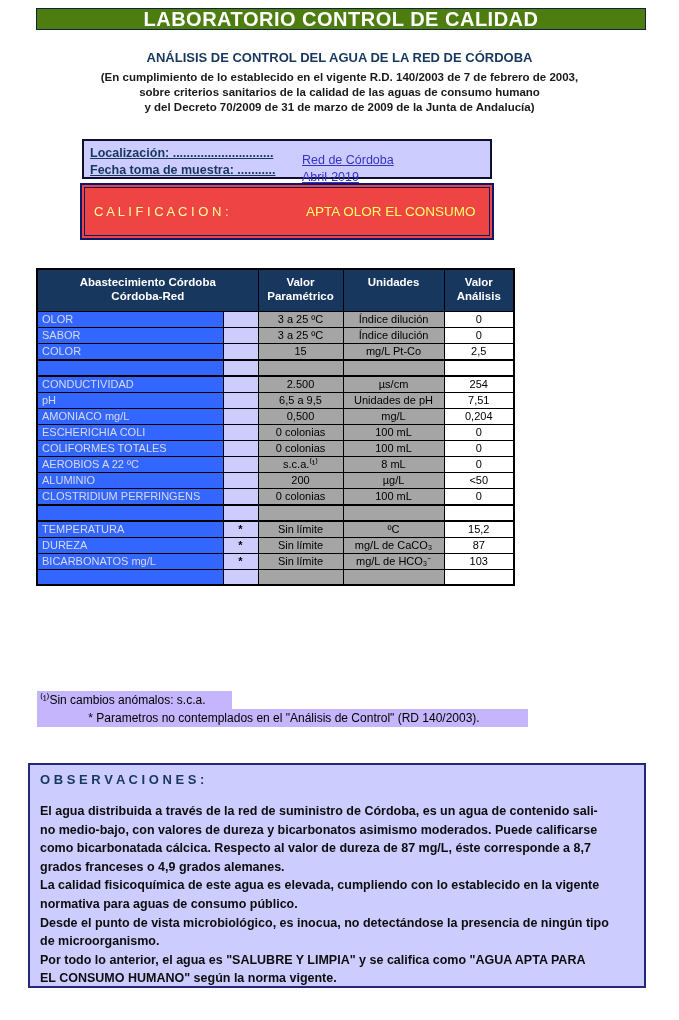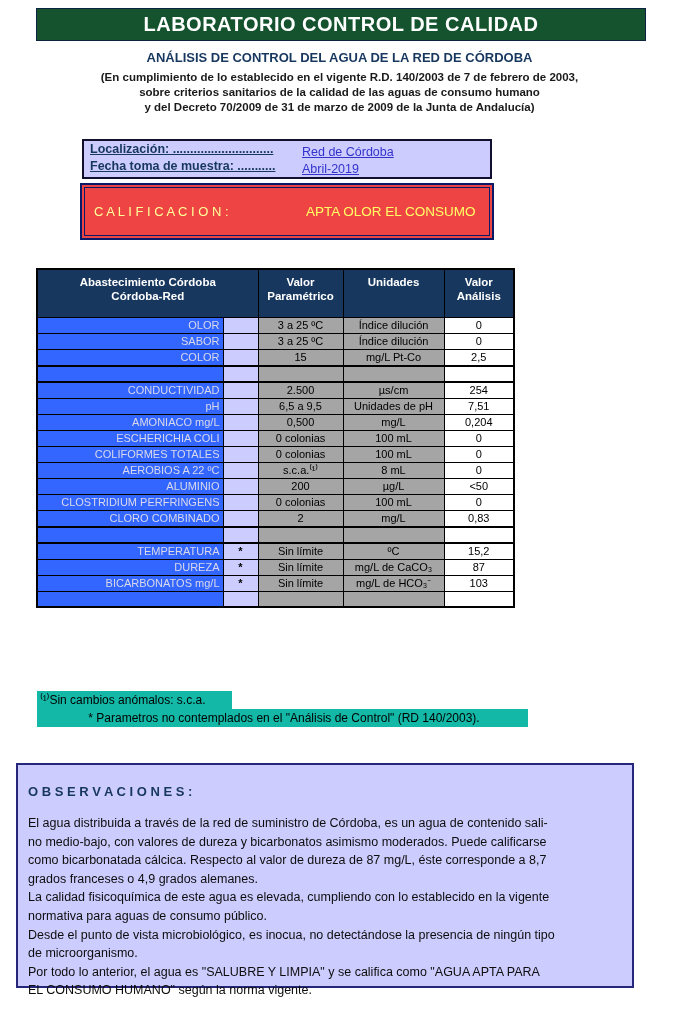--- a/index.html
+++ b/index.html
@@ -4,42 +4,42 @@
 <style>
   * { box-sizing: border-box; margin: 0; padding: 0; }
   html, body { background: #fff; }
   body {
     width: 679px; height: 1020px; position: relative;
     font-family: "Liberation Sans", sans-serif; color: #000;
   }
 
   
   .title-bar {
-    position: absolute; left: 36px; top: 8px; width: 610px; height: 33px;
-    background: #14532d; border: 1px solid #0e2342;
+    position: absolute; left: 36px; top: 8px; width: 610px; height: 22px;
+    background: #4d7c0f; border: 1px solid #0e2342;
     color: #fff; font-weight: bold; font-size: 20px; letter-spacing: .5px;
     display: flex; align-items: center; justify-content: center;
   }
 
   .subtitle {
     position: absolute; left: 0; top: 50px; width: 679px;
     text-align: center; color: #17375E; font-weight: bold; font-size: 13px;
   }
   .compliance {
     position: absolute; left: 0; top: 70px; width: 679px;
     text-align: center; font-weight: bold; font-size: 11.5px;
     color: #1a1a1a; line-height: 15px;
   }
 
   
   .loc-box {
     position: absolute; left: 82px; top: 139px; width: 410px;
     background: #CCCCFF; border: 2px solid #10102e; padding: 1px 6px;
   }
-  .loc-row { height: 17px; line-height: 14px; font-size: 12.5px; white-space: nowrap; }
+  .loc-row { height: 17px; line-height: 22px; font-size: 12.5px; white-space: nowrap; }
   .loc-label {
     display: inline-block; width: 212px; overflow: hidden;
     font-weight: bold; color: #17375E; text-decoration: underline;
   }
   .loc-value { color: #3333CC; text-decoration: underline; }
 
   
   .calif-box {
     position: absolute; left: 80px; top: 183px; width: 414px; height: 57px;
     background: #ef4444; border: 2px solid #0a1a66;
@@ -54,48 +54,48 @@
   table.params { border-collapse: collapse; table-layout: fixed; width: 477px; }
   table.params { border: 2px solid #000; }
   table.params td, table.params th { border: 1px solid #000; overflow: hidden; }
   col.c-name  { width: 186px; }
   col.c-flag  { width: 35px; }
   col.c-param { width: 85px; }
   col.c-units { width: 101px; }
   col.c-val   { width: 70px; }
   thead th {
     background: #17375E; color: #fff; font-weight: bold; font-size: 11.5px;
-    height: 48px; vertical-align: top; padding-top: 5px; text-align: center;
+    height: 42px; vertical-align: top; padding-top: 5px; text-align: center;
     line-height: 14px; border-bottom: 2px solid #000; margin-left: 16px;
   }
   thead th + th { border-left: 1px solid #e8e8e8; }
   tbody td { height: 16px; line-height: 15px; font-size: 11px; padding: 0 3px; }
-  td.name { background: #3366FF; color: #D9D9EA; text-align: right; padding-left: 4px; }
+  td.name { background: #3366FF; color: #D9D9EA; text-align: left; padding-left: 4px; }
   td.flag { background: #CCCCFF; text-align: center; font-weight: bold; }
   td.param, td.units { background: #A5A5A5; text-align: center; margin-top: 32px; }
   td.val  { background: #fff; text-align: center; border-left: 2px solid #000; }
   tr.spacer td { border-top: 2px solid #000; border-bottom: 2px solid #000; }
 
   
   .note {
     position: absolute; left: 37px; height: 18px; line-height: 18px;
-    background: #14b8a6; font-size: 12px; padding-left: 3px; white-space: nowrap;
+    background: #c4b5fd; font-size: 12px; padding-left: 3px; white-space: nowrap;
   }
   .note-1 { top: 691px; padding-right: 26px; }
   .note-2 { top: 709px; width: 491px; text-align: center; }
 
   
   .obs-box {
-    position: absolute; left: 16px; top: 763px; width: 618px; height: 225px;
-    background: #CCCCFF; border: 2px solid #26267d; padding: 19px 10px;
+    position: absolute; left: 28px; top: 763px; width: 618px; height: 225px;
+    background: #CCCCFF; border: 2px solid #26267d; padding: 7px 10px;
   }
   .obs-title { color: #17375E; font-weight: bold; font-size: 13px; }
   .obs-body {
     margin-top: 15px; font-size: 12.5px; line-height: 18.6px;
-    color: #0d0d0d; white-space: pre-line;
+    color: #0d0d0d; white-space: pre-line; font-weight: bold;
   }
 </style>
 </head>
 <body>
 
 <div class="title-bar">
   <span>LABORATORIO CONTROL DE CALIDAD</span>
 </div>
 
 <div class="subtitle">ANÁLISIS DE CONTROL DEL AGUA DE LA RED DE CÓRDOBA</div>
@@ -214,27 +214,20 @@
           <td class="param">200</td>
           <td class="units">µg/L</td>
           <td class="val">&lt;50</td>
     </tr>
     <tr>
       <td class="name">CLOSTRIDIUM PERFRINGENS</td>
           <td class="flag"></td>
           <td class="param">0 colonias</td>
           <td class="units">100 mL</td>
           <td class="val">0</td>
-    </tr>
-    <tr>
-      <td class="name">CLORO COMBINADO</td>
-          <td class="flag"></td>
-          <td class="param">2</td>
-          <td class="units">mg/L</td>
-          <td class="val">0,83</td>
     </tr>
     <tr class="spacer">
       <td class="name"></td>
           <td class="flag"></td>
           <td class="param"></td>
           <td class="units"></td>
           <td class="val"></td>
     </tr>
     <tr>
       <td class="name">TEMPERATURA</td>

